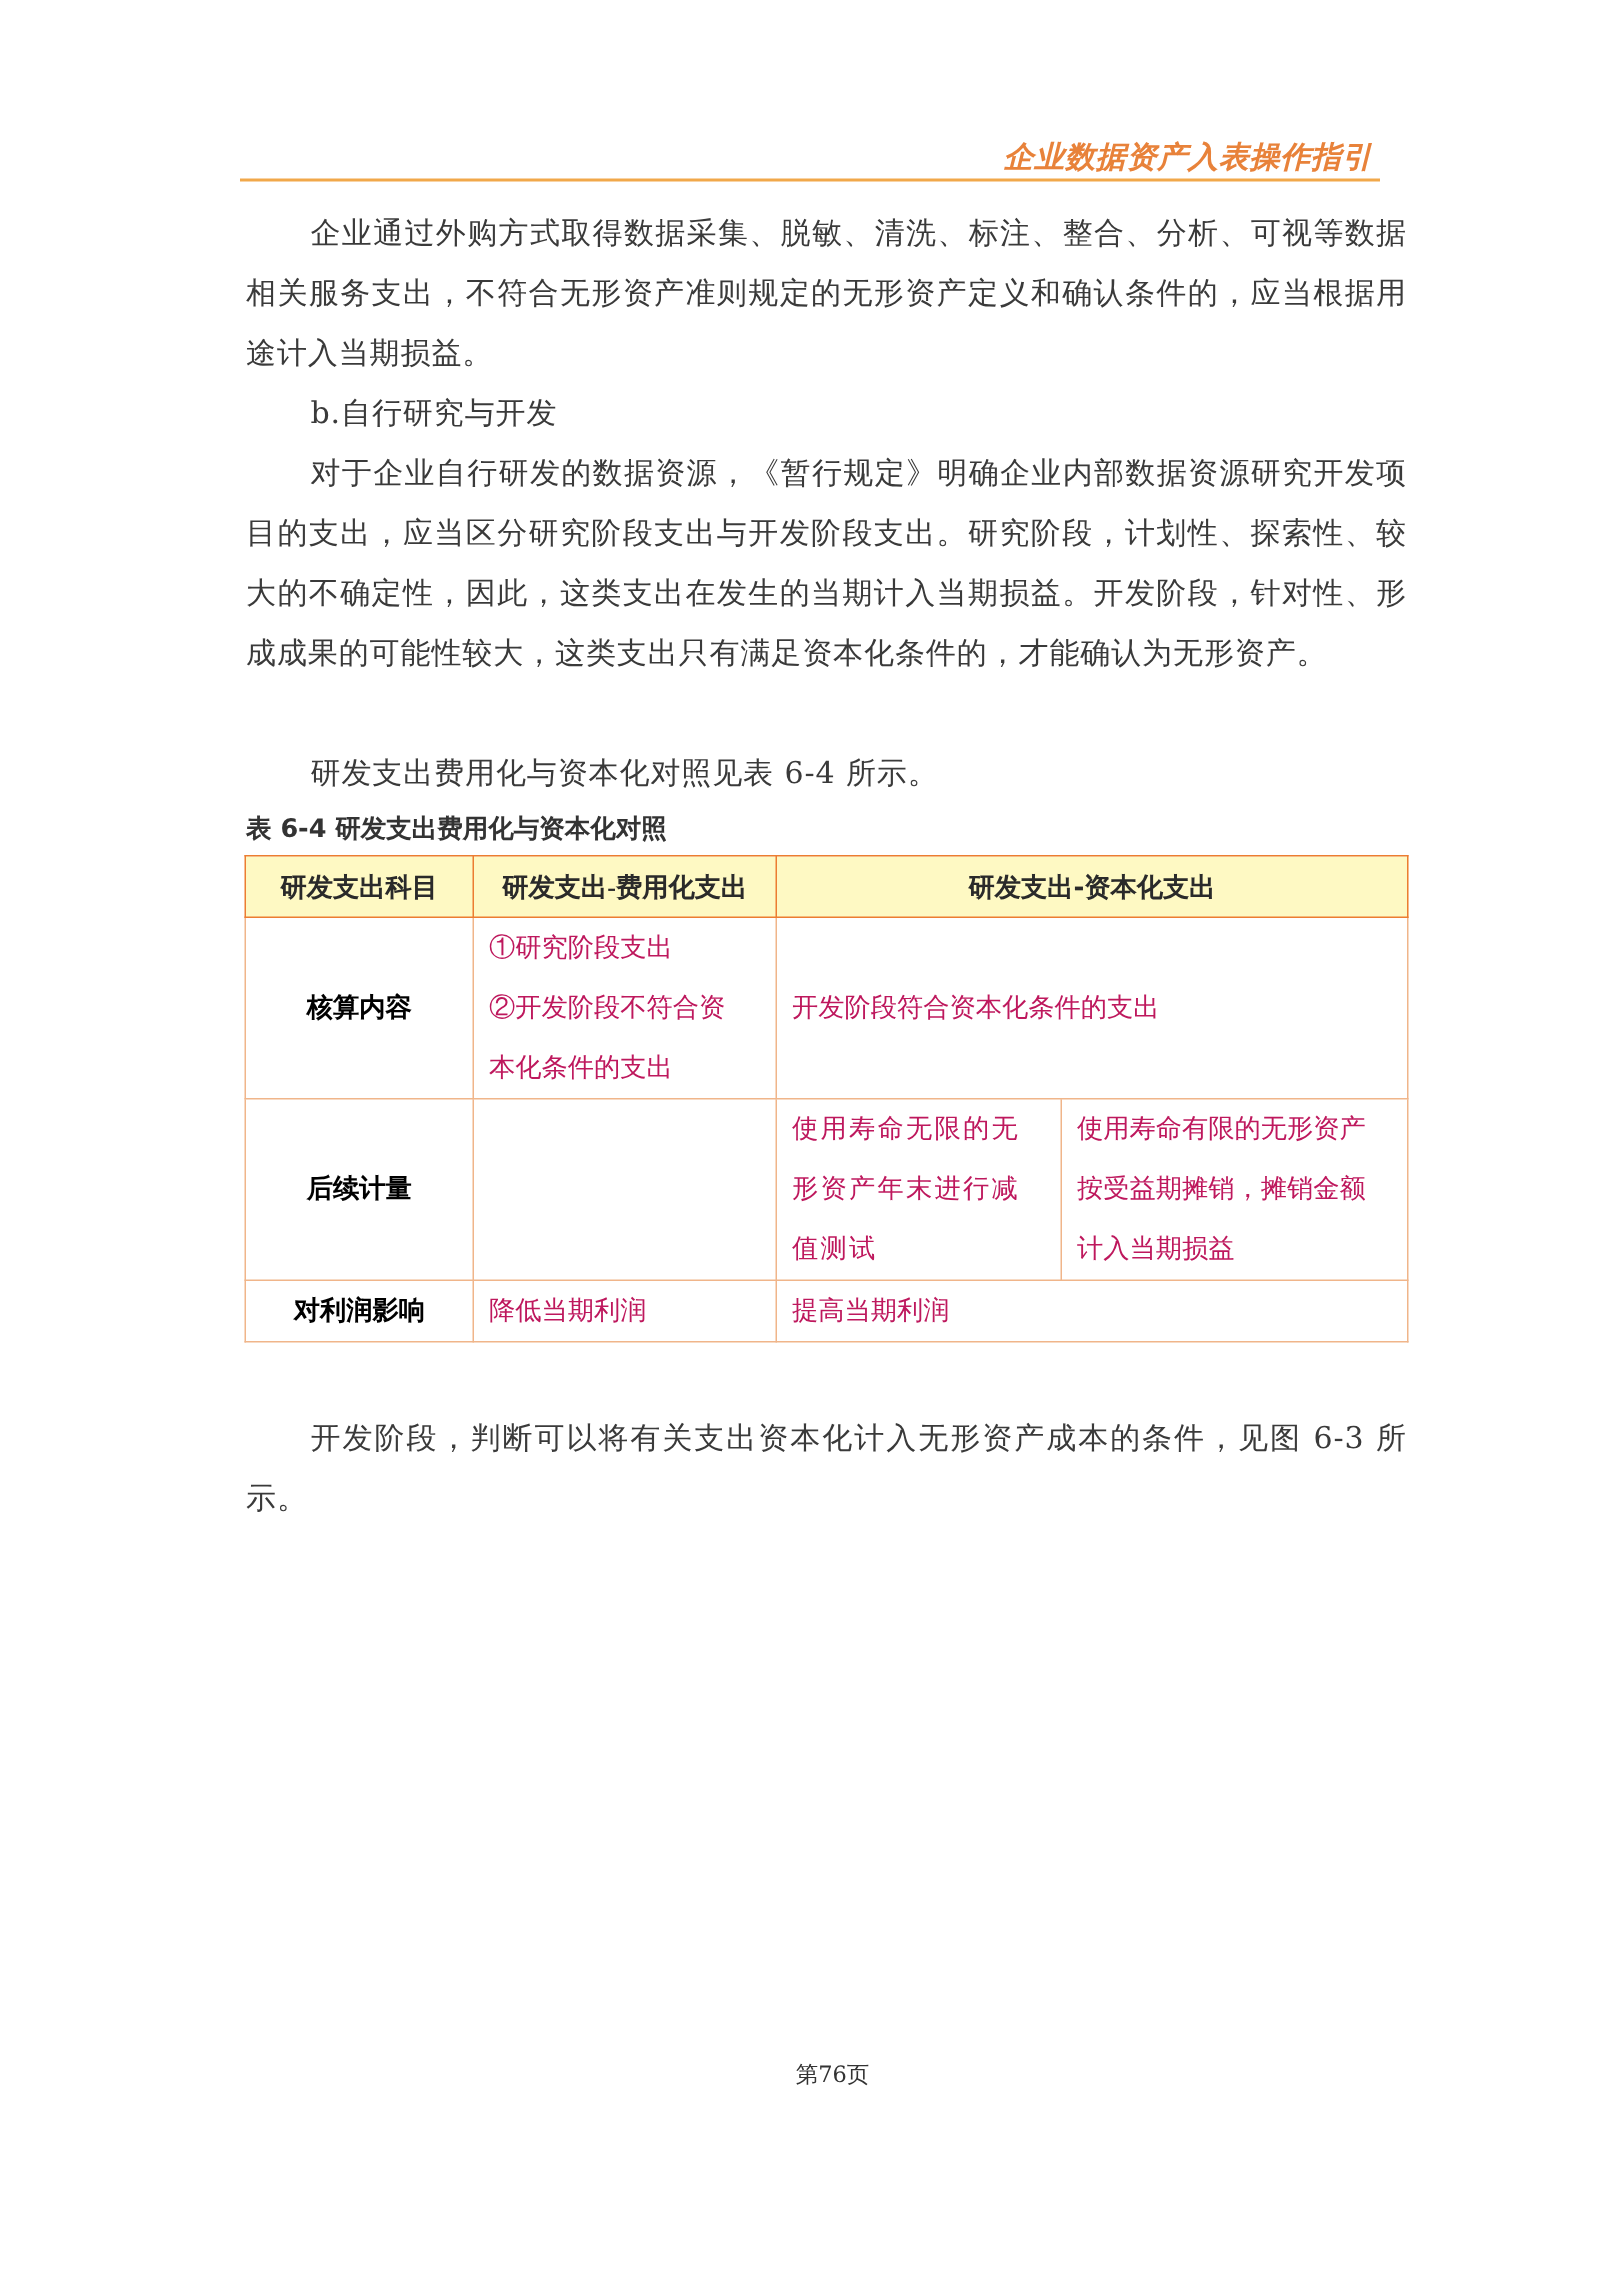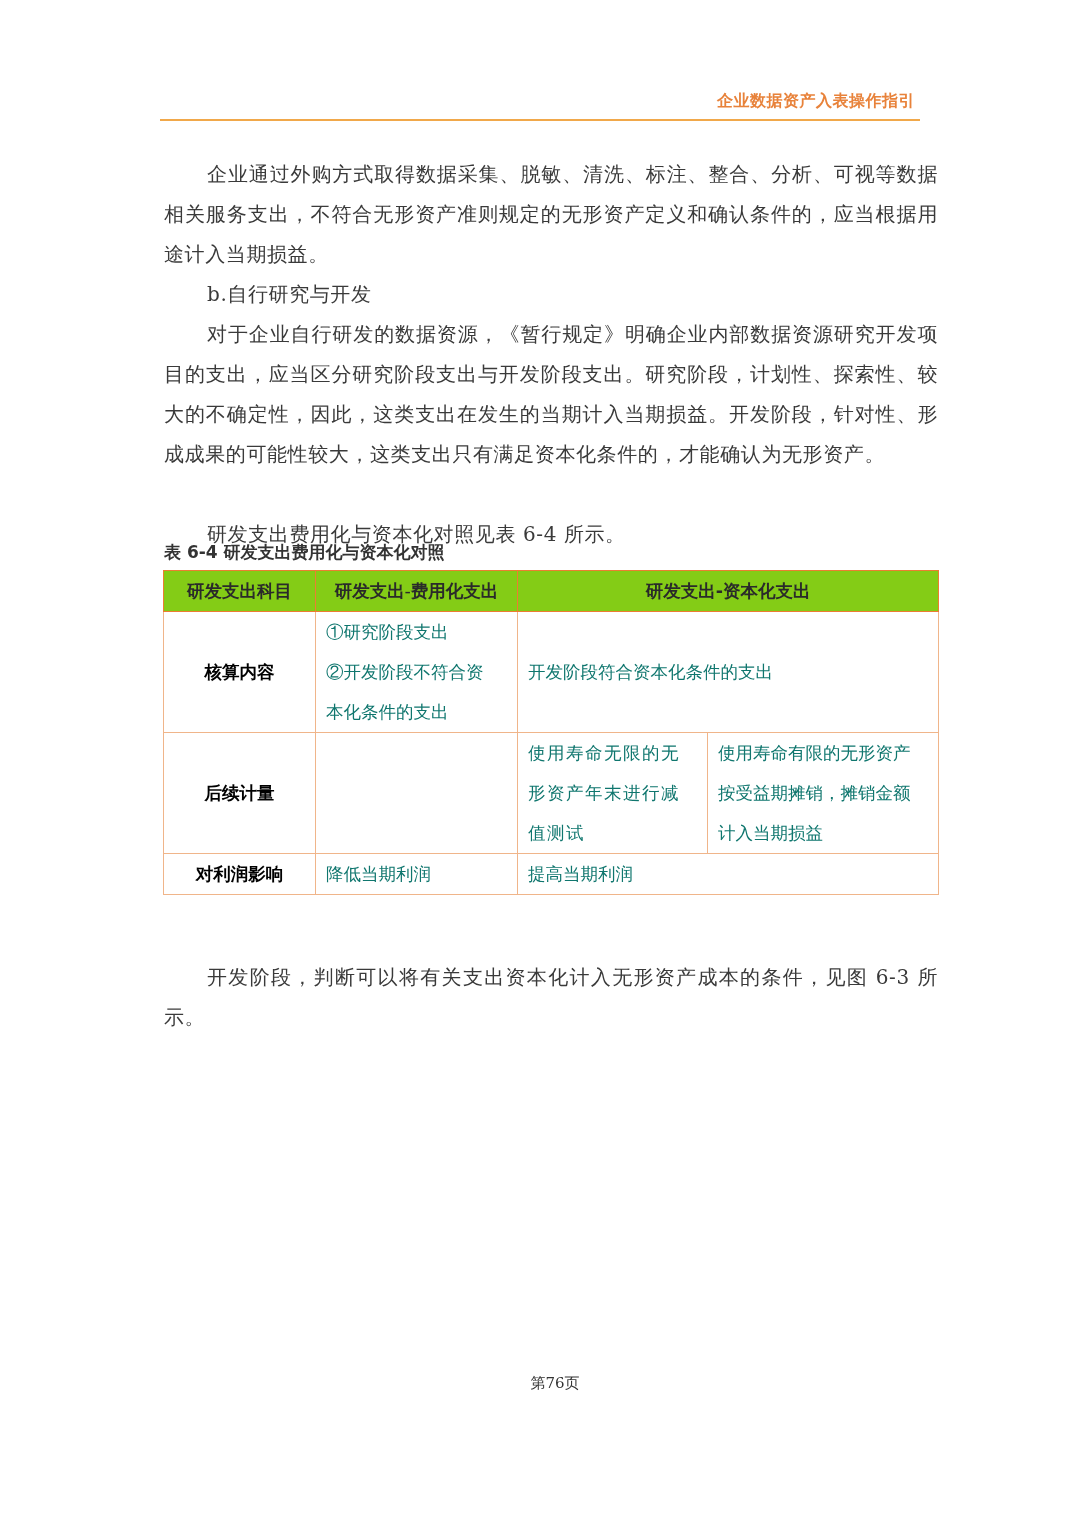--- a/index.html
+++ b/index.html
@@ -14,42 +14,42 @@
     overflow: hidden;
     font-family: "DejaVu Serif", "Liberation Serif", serif;
     color: #333333;
   }
   .header-title {
     position: absolute;
     right: 165px;
     top: 91px;
     font-family: "DejaVu Sans", "Liberation Sans", sans-serif;
     font-weight: bold;
-    font-size: 16px;
+    font-size: 20px;
     color: #e8823a;
     letter-spacing: 0.5px;
+    font-style: italic;
   }
   .header-rule {
     position: absolute;
     left: 160px;
     top: 119px;
     width: 760px;
     height: 2px;
     background: #f1a84a;
   }
   .para {
     position: absolute;
     left: 164px;
     width: 774px;
     font-size: 20px;
     line-height: 40px;
     color: #3a3a3a;
     letter-spacing: 0.6px;
     text-align: justify;
-    margin-top: 19px;
   }
   .para.indent { text-indent: 43px; }
   .table-caption {
     position: absolute;
     left: 164px;
     width: 774px;
     top: 541px;
     text-align: left;
     font-family: "DejaVu Sans", "Liberation Sans", sans-serif;
     font-weight: bold;
@@ -64,37 +64,37 @@
     border-collapse: collapse;
     table-layout: fixed;
   }
   table.cmp th, table.cmp td {
     border: 1.5px solid #f0b58a;
     padding: 0 10px;
     font-size: 17.5px;
     vertical-align: middle;
   }
   table.cmp th {
-    background: #84cc16;
+    background: #fef9c3;
     color: #2a2a2a;
     height: 40px;
     font-family: "DejaVu Sans", "Liberation Sans", sans-serif;
     font-weight: bold;
     font-size: 17.5px;
     border-color: #ec7d31;
   }
   table.cmp td.rowhead {
     text-align: center;
     font-family: "DejaVu Sans", "Liberation Sans", sans-serif;
     font-weight: bold;
     color: #000000;
   }
   table.cmp td {
     line-height: 40px;
-    color: #0f766e;
+    color: #be185d;
     font-family: "DejaVu Serif", "Liberation Serif", serif;
   }
   table.cmp td.multi { line-height: 40px; }
   .line { display: block; white-space: nowrap; }
   .page-num {
     position: absolute;
     top: 1374px;
     left: 0;
     width: 1110px;
     text-align: center;

